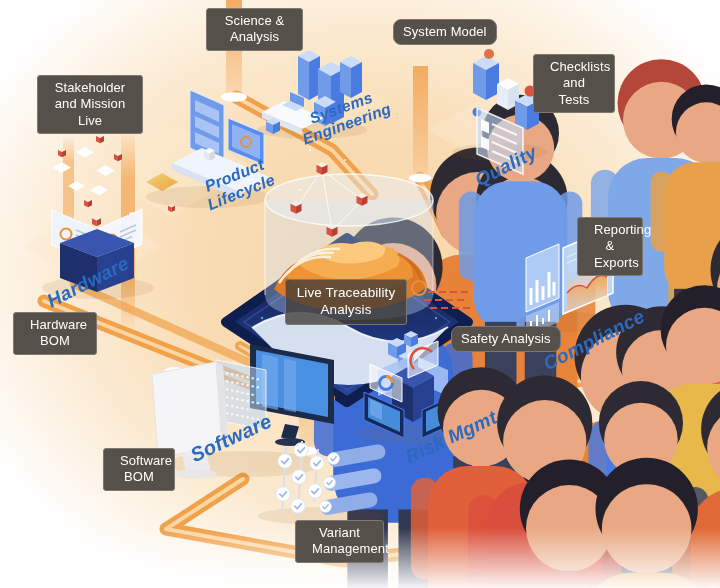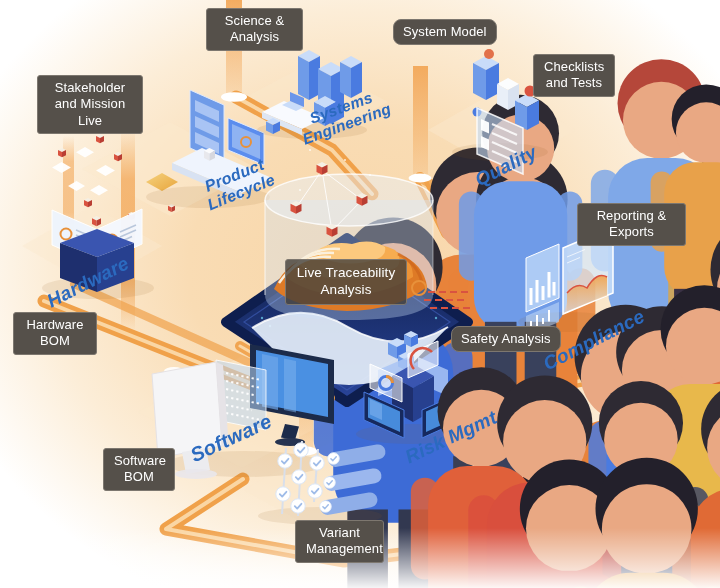--- a/index.html
+++ b/index.html
@@ -2,23 +2,23 @@
 <html style="--badge-bg: #55504A; --badge-border: #7D776F; --badge-text: #FFFFFF; --area-text: #2B6ABF; --road-orange: #F0A14A; --road-stripe: #FAD6A4; --beam-orange: #F2A452; --platform-navy: #16295E; --illustration-blue: #5B8DEE; --cube-red: #D95340; --background-peach: #F8D6A8;"><head>
 <meta charset="utf-8">
 <style>
   html,body{margin:0;padding:0;background:#fff;font-family:"Liberation Sans",sans-serif;}
   .stage{position:relative;width:720px;height:588px;overflow:hidden;
     background:
       radial-gradient(ellipse 430px 360px at 50% 46%, #F8D6A8 0%, #F9DCB4 40%, #FCEDD7 72%, #FFFFFF 100%);}
   .stage svg{position:absolute;left:0;top:0;z-index:1;}
   .badge{position:absolute;z-index:3;background:var(--badge-bg,#55504A);color:var(--badge-text,#FFF);
     border:1px solid var(--badge-border,#7D776F);border-radius:3px;font-size:13px;line-height:1.25;
-    text-align:center;padding:4px 10px;box-sizing:border-box;letter-spacing:.1px;}
+    text-align:center;padding:4px 16px;box-sizing:border-box;letter-spacing:.1px;}
   .badge.single{white-space:nowrap;padding:4px 9px;border-radius:8px;}
-  .badge.translucent{background:rgba(66,62,58,.8);font-size:13.5px;padding:5px 6px;}
+  .badge.translucent{background:rgba(66,62,58,.8);font-size:13.5px;padding:5px 6px;margin-top:20px;}
   .area{position:absolute;z-index:2;color:var(--area-text,#2B6ABF);font-style:italic;font-weight:700;
     transform:translate(-50%,-50%) rotate(var(--rot,-25deg));text-align:center;letter-spacing:.3px;line-height:1.12;}
   .area.single{white-space:nowrap;}
   .cube-top{fill:#C9DCF9}.cube-left{fill:#6F9BE8}.cube-right{fill:#4A7BE0}
   .road{stroke:#F0A14A;fill:none;stroke-linecap:round;stroke-linejoin:round;}
   .stripe{stroke:#FAD6A4;fill:none;stroke-linecap:round;stroke-linejoin:round;}
   .floor{fill:#FBE9CE;}
   .shadow{fill:rgba(150,90,30,.11);}
 </style>
 </head>
@@ -475,21 +475,21 @@
   </g>
 
   <rect x="0" y="528" width="720" height="60" fill="url(#whiteFade)"></rect>
 </svg>
 
 <div class="badge" style="left:206px;top:8px;width:97px">Science &amp; Analysis</div>
 <div class="badge single" style="left:393px;top:19px">System Model</div>
 <div class="badge" style="left:533px;top:54px;width:82px">Checklists and Tests</div>
 <div class="badge" style="left:37px;top:75px;width:106px">Stakeholder and Mission Live</div>
 <div class="badge" style="left:13px;top:312px;width:84px">Hardware BOM</div>
-<div class="badge" style="left:577px;top:203px;width:109px">Reporting &amp; Exports</div>
+<div class="badge" style="left:577px;top:217px;width:66px">Reporting &amp; Exports</div>
 <div class="badge translucent" style="left:285px;top:259px;width:122px">Live Traceability Analysis</div>
 <div class="badge single" style="left:451px;top:326px">Safety Analysis</div>
 <div class="badge" style="left:103px;top:448px;width:72px">Software BOM</div>
 <div class="badge" style="left:295px;top:520px;width:89px">Variant Management</div>
 
 <div class="area" style="left:344px;top:116px;width:100px;font-size:15.5px;--rot:-20deg">Systems Engineering</div>
 <div class="area" style="left:238px;top:184px;width:82px;font-size:16px;--rot:-22deg">Product Lifecycle</div>
 <div class="area single" style="left:506px;top:166px;font-size:19px;--rot:-27deg">Quality</div>
 <div class="area single" style="left:88px;top:282px;font-size:19px;--rot:-27deg">Hardware</div>
 <div class="area single" style="left:594px;top:340px;font-size:19px;--rot:-27deg">Compliance</div>

